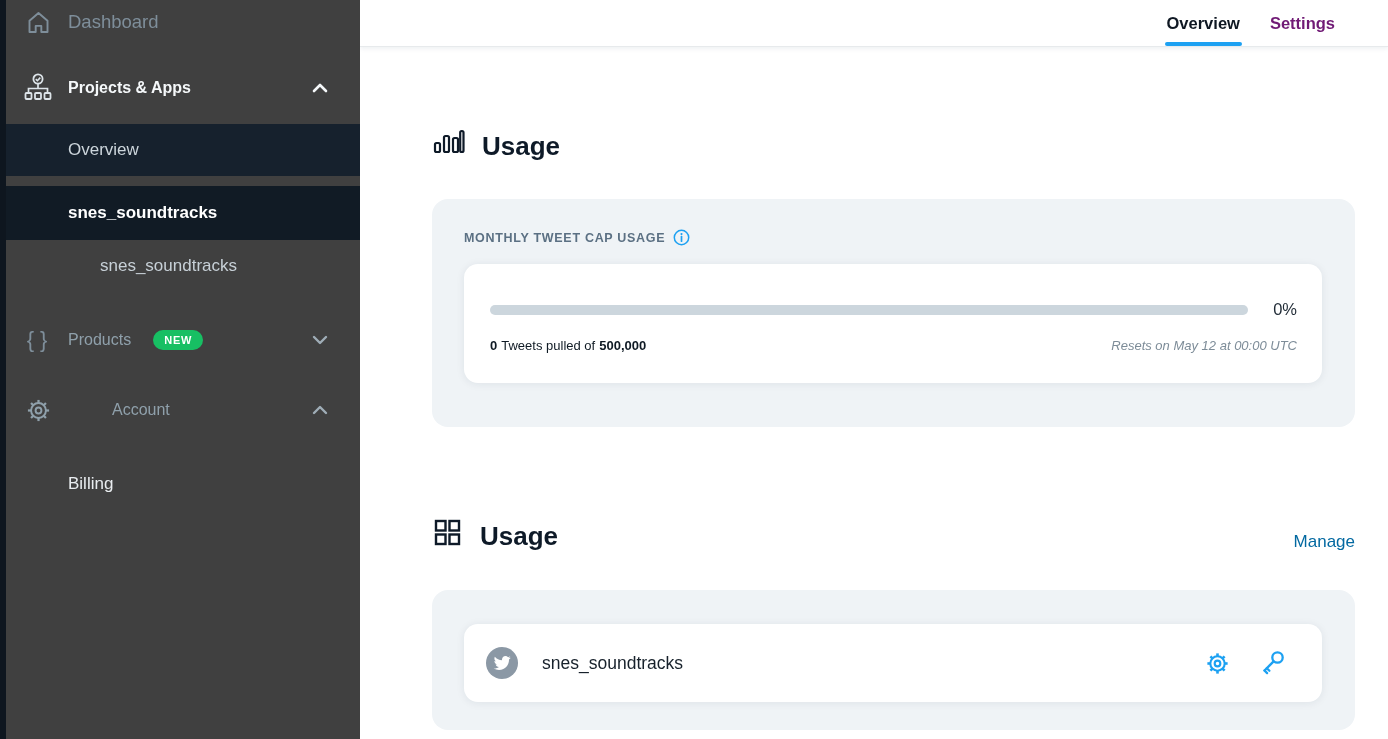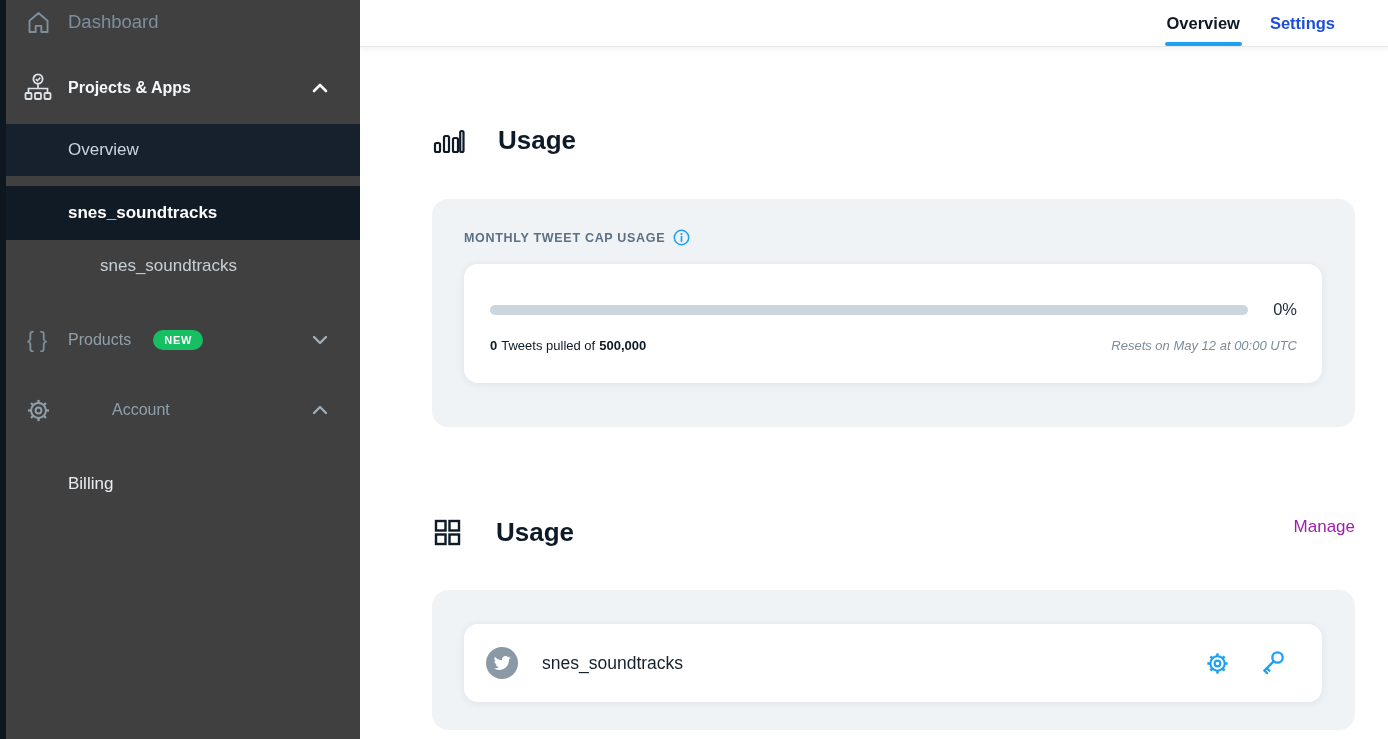--- a/index.html
+++ b/index.html
@@ -69,31 +69,31 @@
   .tab {
     display:flex; align-items:center;
     font-size:16.5px; font-weight:700;
     position:relative; cursor:pointer; padding:0 2px;
   }
   .tab-active { color:#0f1823; }
   .tab-active::after {
     content:""; position:absolute; left:0; right:0; bottom:0;
     height:4px; background:#1da1f2; border-radius:2px;
   }
-  .tab-inactive { color:#1d4ed8; }
+  .tab-inactive { color:#701a75; }
 
   .content { padding:0 33px 0 72px; }
 
   .section-head {
-    display:flex; align-items:flex-start; gap:33px;
+    display:flex; align-items:flex-end; gap:17px;
   }
   .section-head.usage { margin-top:78px; }
   .section-head.apps  { margin-top:90px; }
   .section-title { font-size:26px; font-weight:700; color:#0e1a28; }
-  .manage-link { margin-left:auto; color:#a21caf; font-size:17px; cursor:pointer; }
+  .manage-link { margin-left:auto; color:#0369a1; font-size:17px; cursor:pointer; }
 
   .big-card {
     background:#eff3f6; border-radius:16px;
   }
   .usage-card { margin-top:37px; padding:30px 33px 44px 32px; }
   .apps-card  { margin-top:38px; padding:34px 33px 28px 32px; }
 
   .card-label-row { display:flex; align-items:center; gap:8px; }
   .card-label {
     color:#5b7083; font-size:12.5px; font-weight:600; letter-spacing:0.7px;

